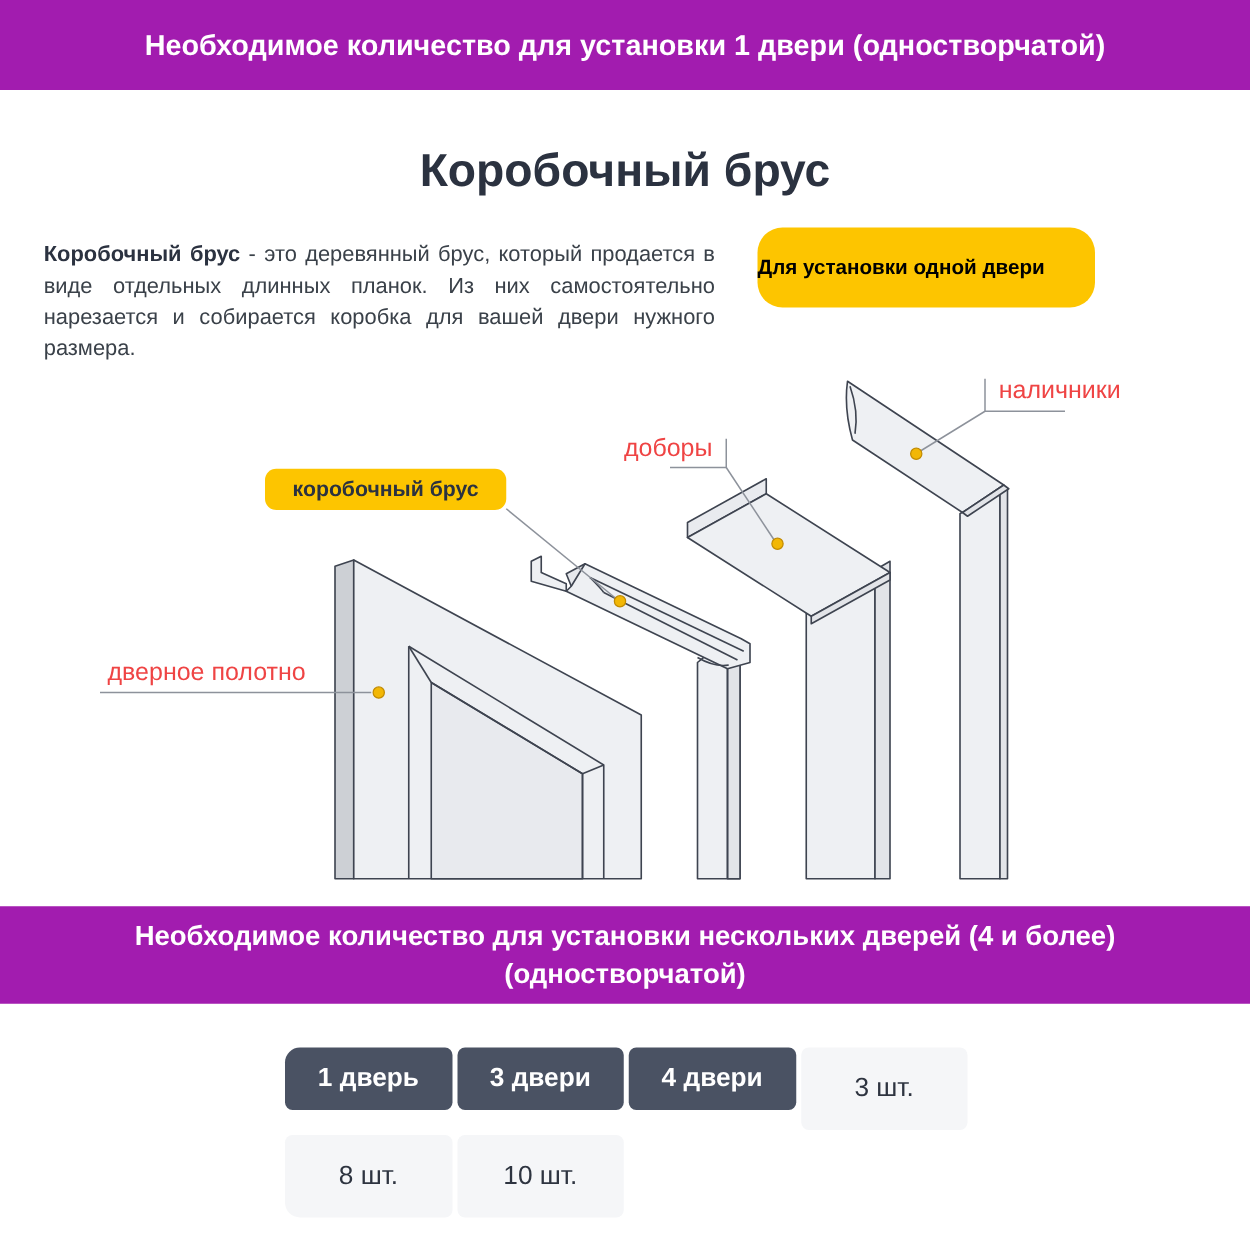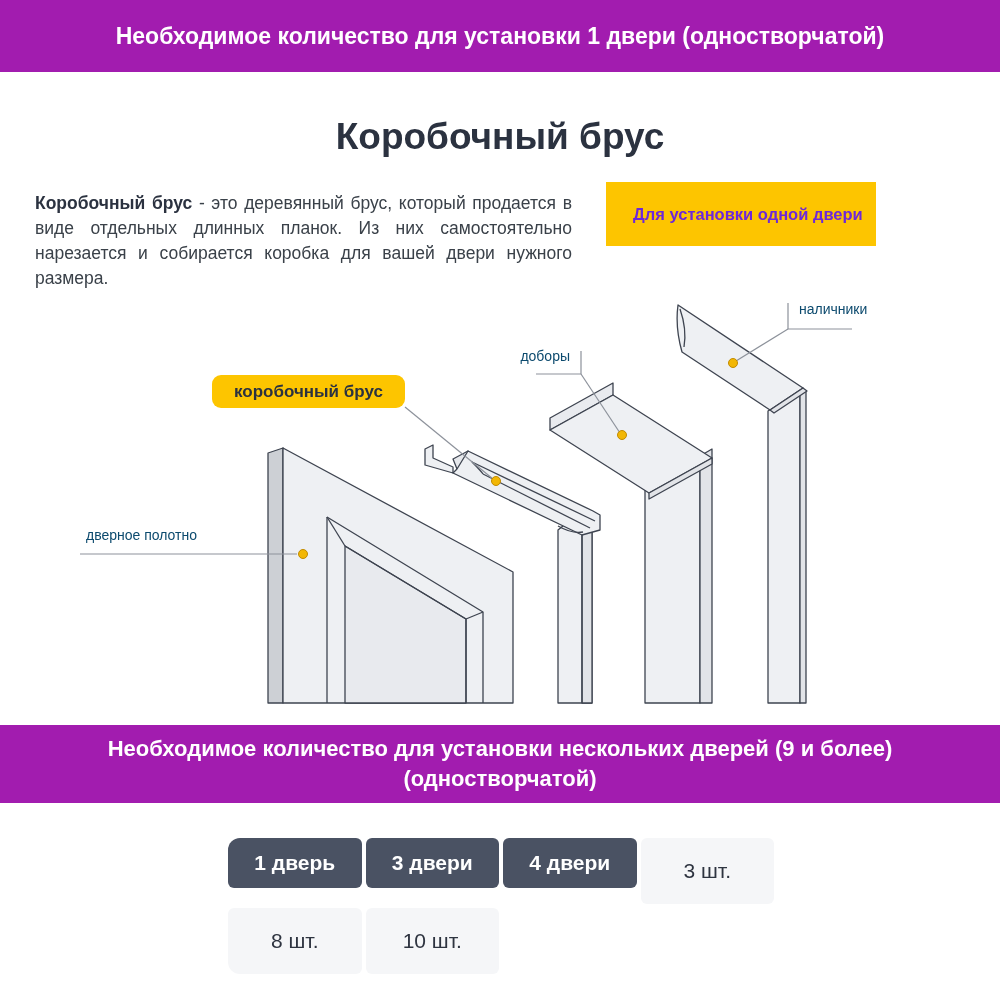--- a/index.html
+++ b/index.html
@@ -18,28 +18,28 @@
     position:absolute;left:0;top:116px;width:1000px;text-align:center;
     font-size:37px;font-weight:bold;color:#2B3240;
   }
   .para{
     position:absolute;left:35px;top:191px;width:537px;
     font-size:17.5px;line-height:25px;text-align:justify;color:#3A4149;
   }
   .para .lead{font-weight:bold;color:#2B3240;}
   .note-badge{
     position:absolute;left:606px;top:182px;width:270px;height:64px;
-    background:#FDC500;border-radius:0;box-sizing:border-box;
+    background:#FDC500;border-radius:20px;box-sizing:border-box;
     display:flex;flex-direction:column;justify-content:center;
-    padding-left:27px;font-size:16.5px;font-weight:bold;line-height:21px;color:#6d28d9;
+    font-size:16.5px;font-weight:bold;line-height:21px;color:#000000;
   }
   .diagram{position:absolute;left:0;top:290px;width:1000px;height:420px;}
   .diagram svg{position:absolute;left:0;top:0;}
   .dlabel{
-    position:absolute;font-size:14px;color:#0c4a6e;white-space:nowrap;
+    position:absolute;font-size:20px;color:#ef4444;white-space:nowrap;
   }
   .dlabel.door{left:86px;top:237px;}
   .dlabel.ext{left:498px;top:58px;width:72px;text-align:right;}
   .dlabel.cas{left:799px;top:11px;}
   .frame-badge{
     position:absolute;left:212px;top:85px;width:193px;height:33px;
     background:#FDC500;border-radius:9px;display:flex;align-items:center;justify-content:center;
     font-size:17px;font-weight:bold;color:#2B3240;white-space:nowrap;
   }
   .qtable{
@@ -139,21 +139,21 @@
       <circle cx="733" cy="73" r="4.5"></circle>
     </g>
   </svg>
   <div class="dlabel door">дверное полотно</div>
   <div class="dlabel ext">доборы</div>
   <div class="dlabel cas">наличники</div>
   <div class="frame-badge">коробочный брус</div>
 </div>
 
 <div class="bar bottom">
-  <div>Необходимое количество для установки нескольких дверей (9 и более)</div>
+  <div>Необходимое количество для установки нескольких дверей (4 и более)</div>
   <div>(одностворчатой)</div>
 </div>
 
 <div class="qtable">
   <div class="hcell">1 дверь</div>
   <div class="hcell">3 двери</div>
   <div class="hcell">4 двери</div>
   <div class="vcell">3 шт.</div>
   <div class="vcell">8 шт.</div>
   <div class="vcell">10 шт.</div>

